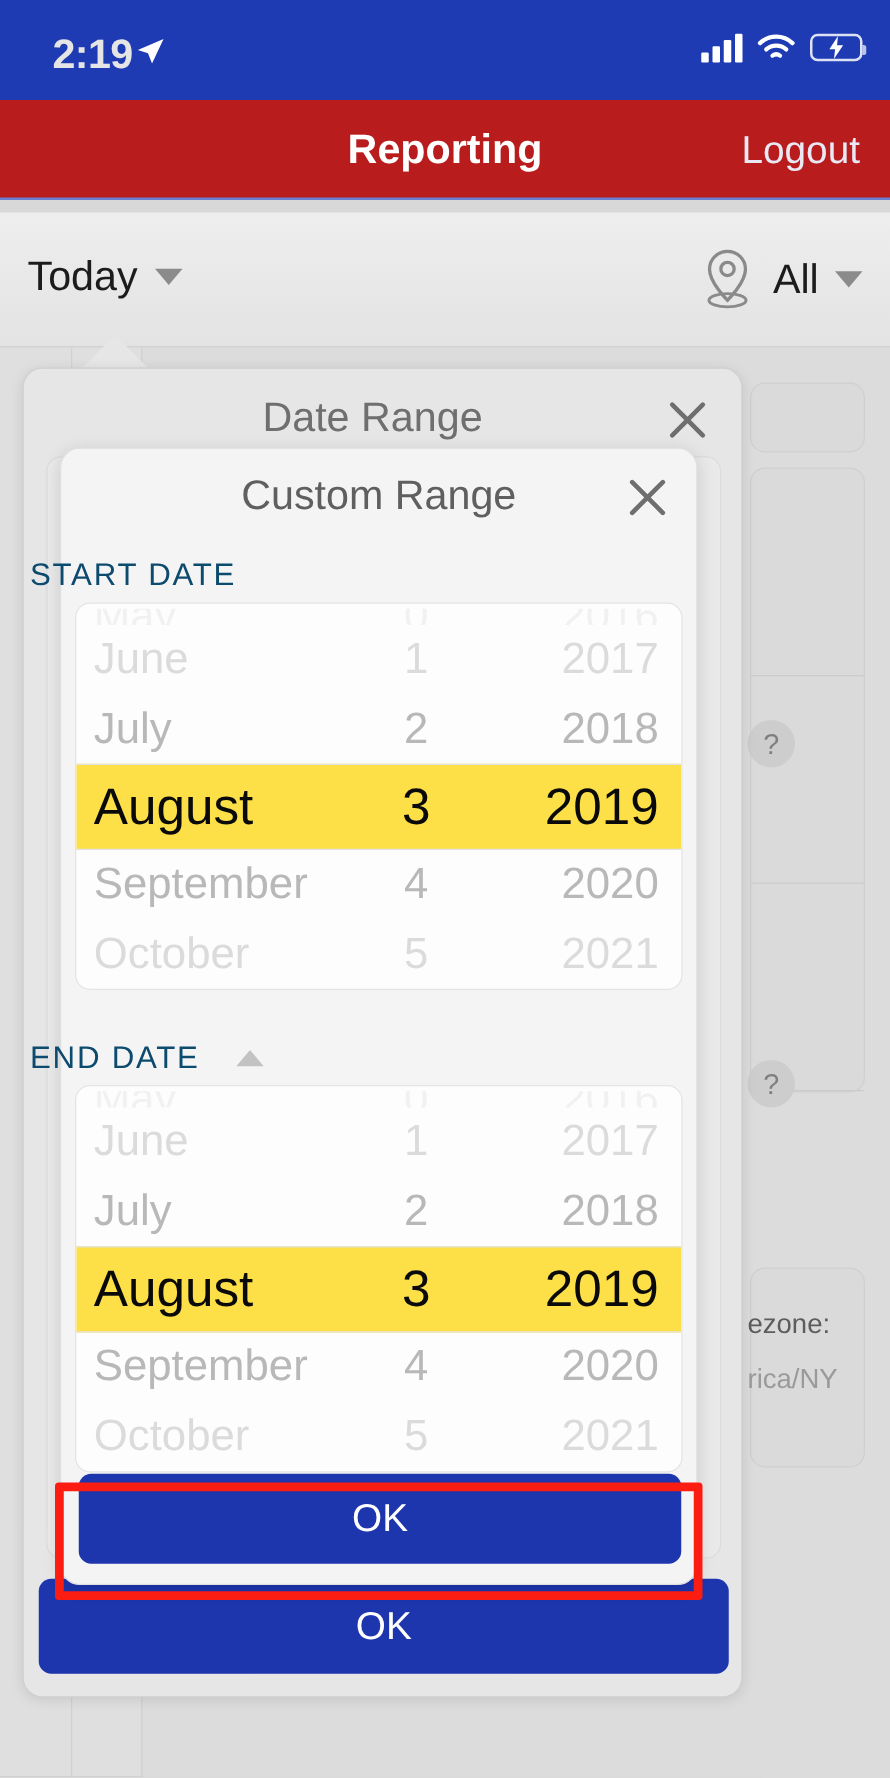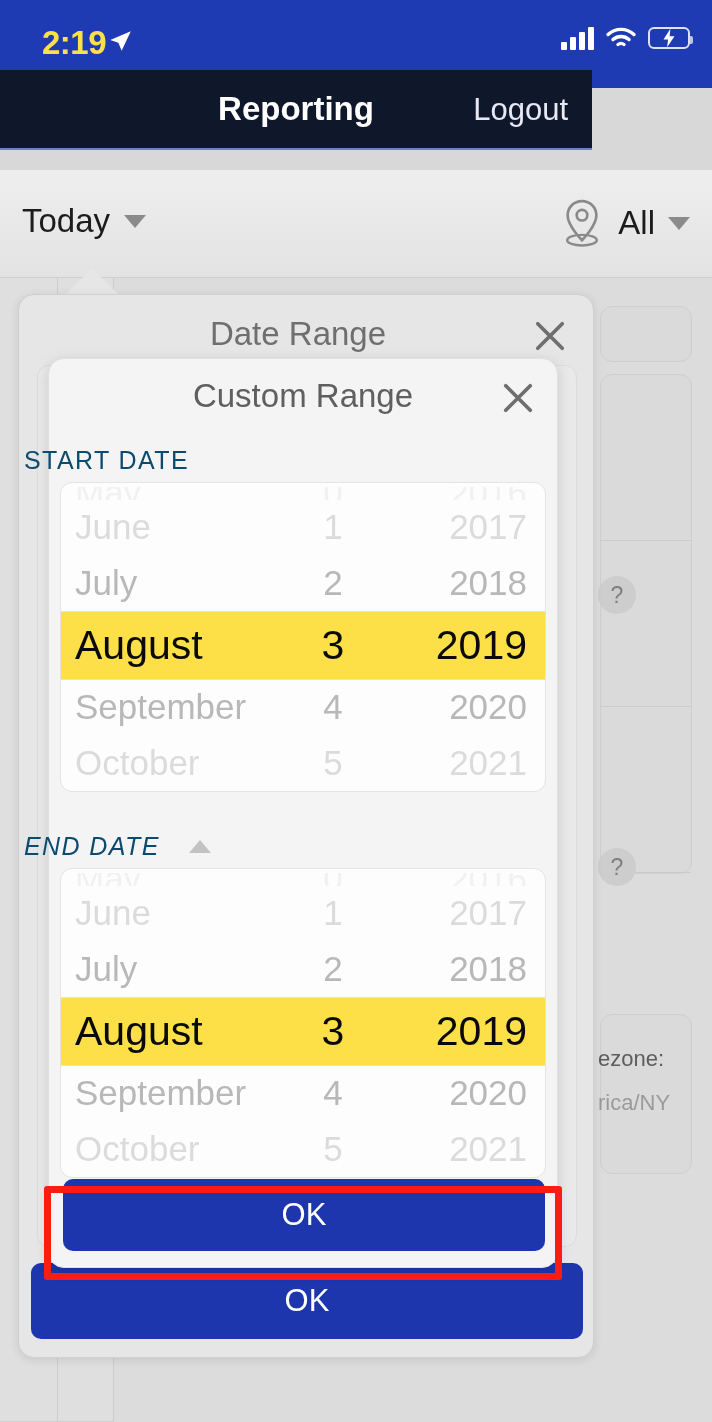--- a/index.html
+++ b/index.html
@@ -17,21 +17,21 @@
   }
 
   
   .statusbar {
     position: absolute; left: 0; top: 0;
     width: 712px; height: 88px;
     background: #1f3bb3;
   }
   .status-time {
     position: absolute; left: 42px; top: 24px;
-    font-size: 33px; font-weight: bold; color: #fde047;
+    font-size: 33px; font-weight: bold; color: #e5e5e5;
     letter-spacing: -0.5px;
   }
   .loc-arrow {
     position: absolute; left: 107px; top: 28px;
     width: 26px; height: 26px;
   }
   .status-right {
     position: absolute; right: 22px; top: 26px;
     display: flex; align-items: center; gap: 11px;
   }
@@ -55,23 +55,23 @@
     width: 100%; height: 100%; background: #3ddc5a; border-radius: 3px;
   }
   .bolt {
     position: absolute; left: 50%; top: 50%;
     transform: translate(-50%,-50%);
     width: 22px; height: 22px;
   }
 
   
   .navbar {
-    position: absolute; left: 0; top: 70px;
-    width: 592px; height: 80px;
-    background: #0f172a;
+    position: absolute; left: 0; top: 80px;
+    width: 712px; height: 80px;
+    background: #b91c1c;
     border-bottom: 2px solid #6b7fd0;
   }
   .nav-title {
     position: absolute; left: 0; right: 0; top: 20px;
     text-align: center; font-size: 33px; font-weight: bold; color: #fff;
   }
   .nav-logout {
     position: absolute; right: 24px; top: 22px;
     font-size: 31px; color: #e8e9f5;
   }
@@ -199,21 +199,21 @@
     font-size: 33px; color: #5f5f5f;
   }
   .inner-close { right: 18px; top: 18px; }
 
   .field-label {
     position: absolute;
     font-size: 25px; letter-spacing: 1.4px;
     color: #0c4a6e;
   }
   .label-start { left: 24px; top: 446px; }
-  .label-end { left: 24px; top: 832px; display: flex; align-items: center; gap: 29px; font-style: italic; }
+  .label-end { left: 24px; top: 832px; display: flex; align-items: center; gap: 29px; }
   .tri-up {
     width: 0; height: 0;
     border-left: 11px solid transparent;
     border-right: 11px solid transparent;
     border-bottom: 13px solid #c2c2c2;
   }
 
   
   .picker {
     position: absolute; left: 12px;

